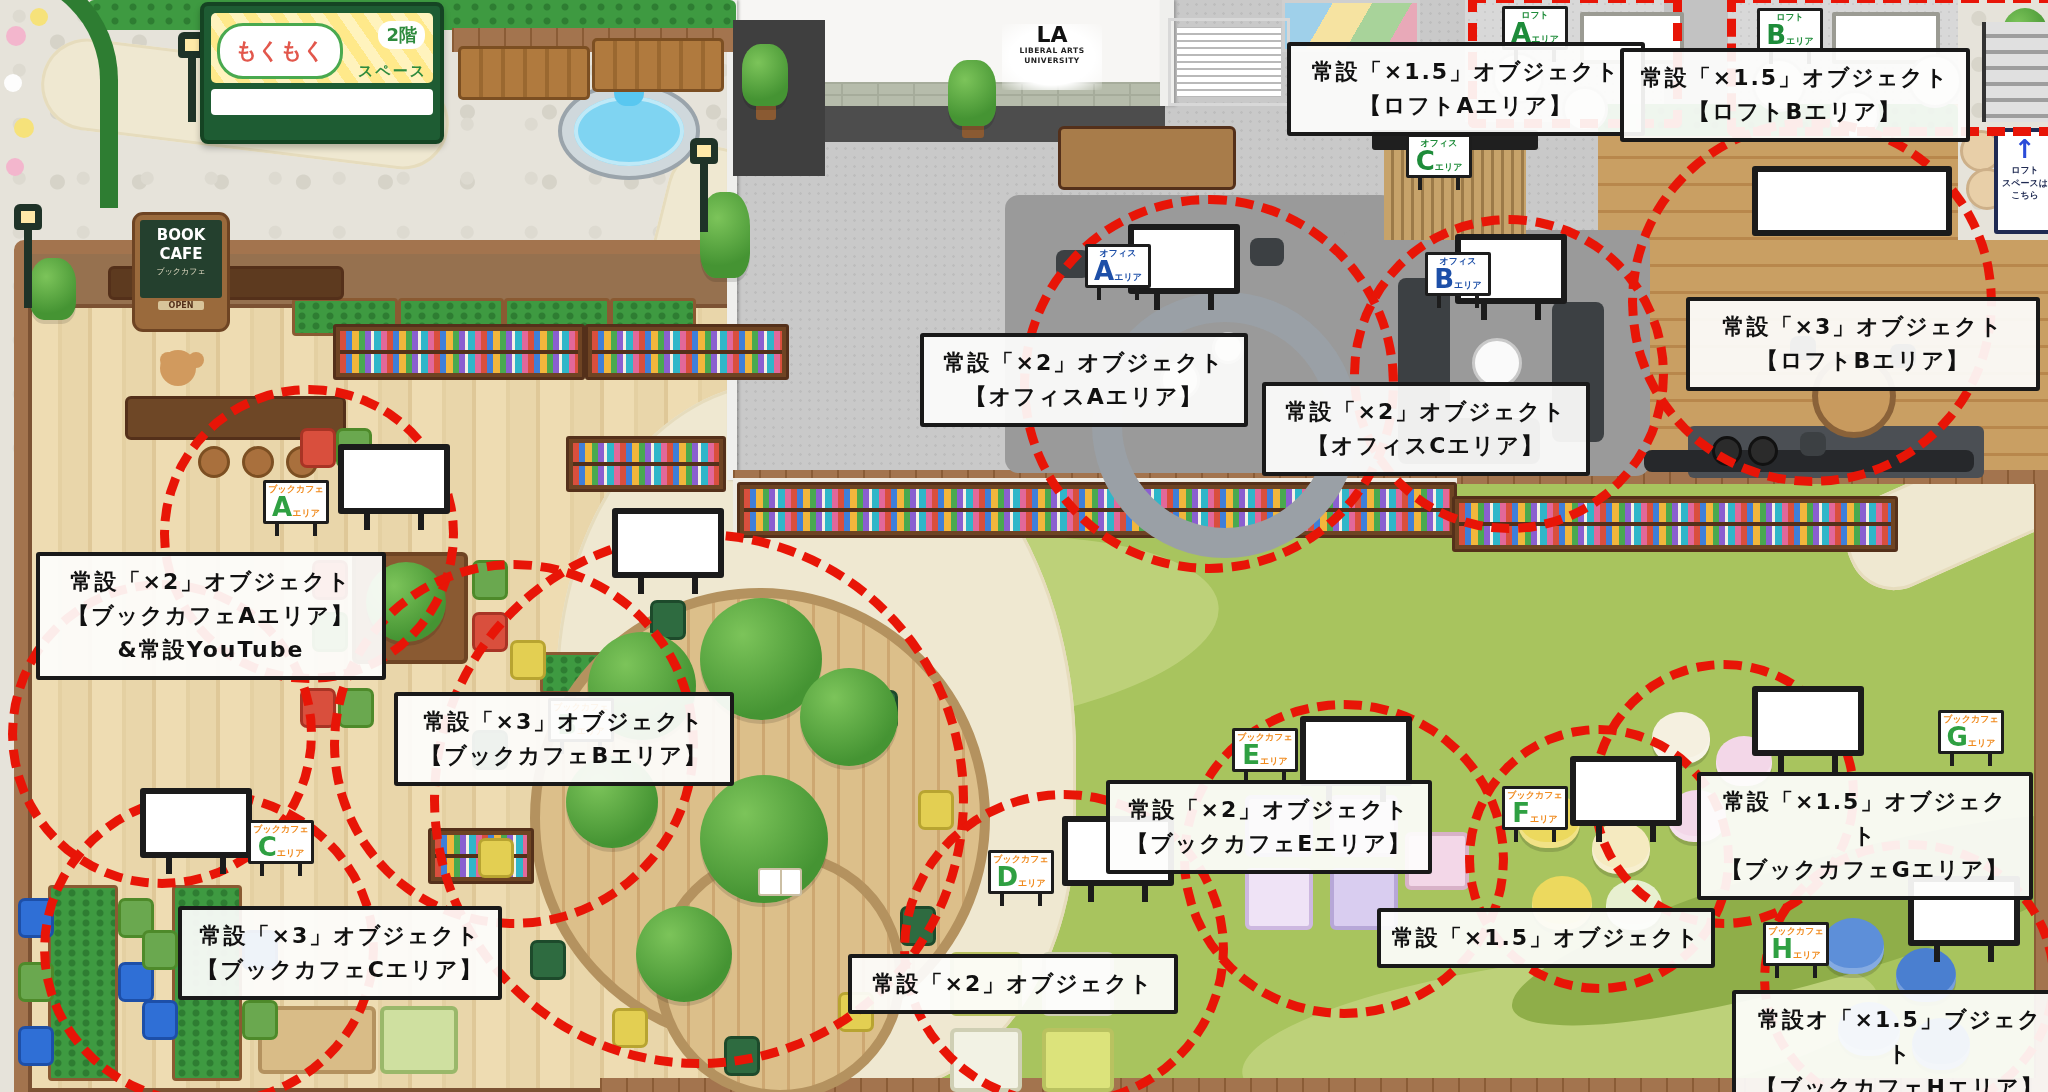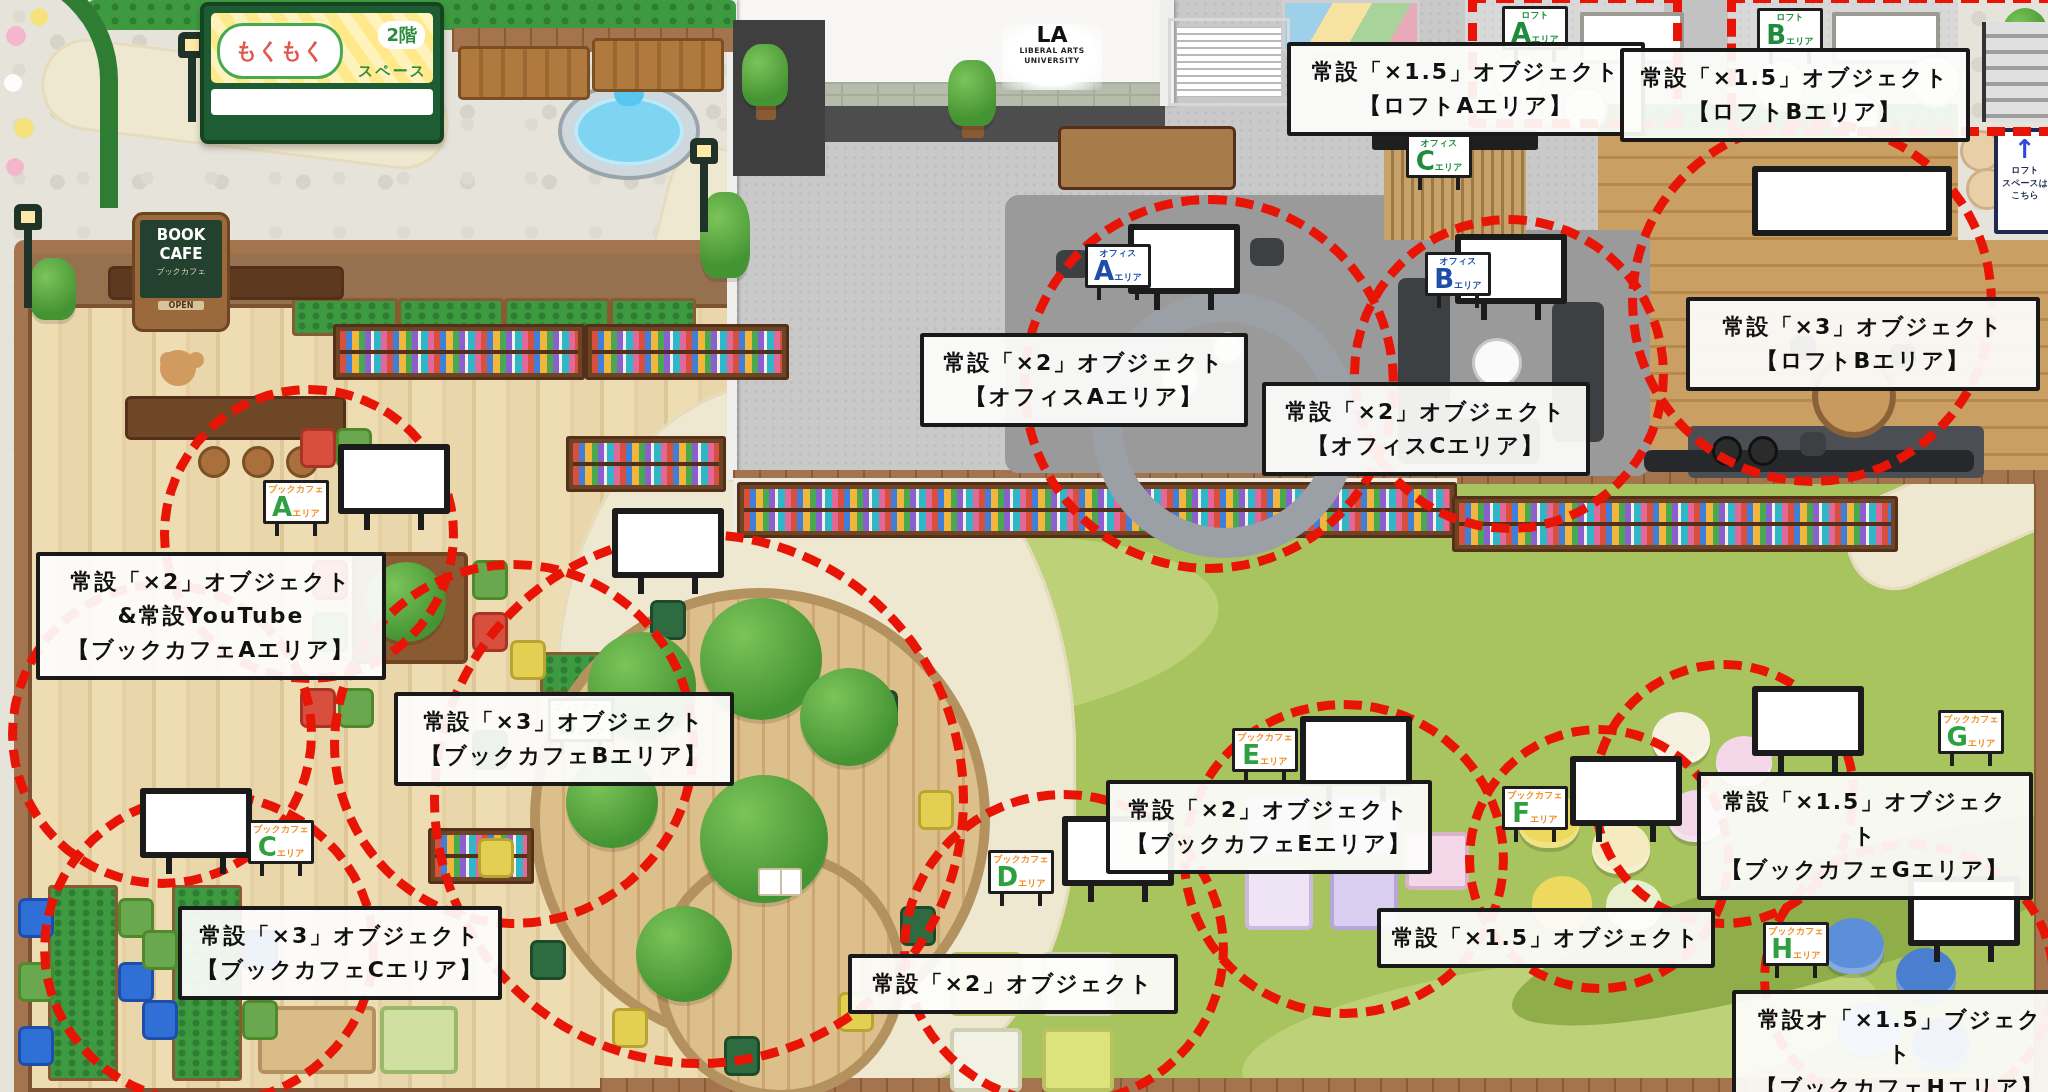--- a/index.html
+++ b/index.html
@@ -610,22 +610,22 @@
   <div class="ann" style="left:1262px;top:382px;width:300px;">
     <div>常設「×2」オブジェクト</div>
     <div>【オフィスCエリア】</div>
   </div>
   <div class="ann" style="left:1686px;top:297px;width:326px;">
     <div>常設「×3」オブジェクト</div>
     <div>【ロフトBエリア】</div>
   </div>
   <div class="ann" style="left:36px;top:552px;width:322px;">
     <div>常設「×2」オブジェクト</div>
+    <div>【ブックカフェAエリア】</div>
     <div>&amp;常設YouTube</div>
-    <div>【ブックカフェAエリア】</div>
   </div>
   <div class="ann" style="left:394px;top:692px;width:312px;">
     <div>常設「×3」オブジェクト</div>
     <div>【ブックカフェBエリア】</div>
   </div>
   <div class="ann" style="left:178px;top:906px;width:296px;">
     <div>常設「×3」オブジェクト</div>
     <div>【ブックカフェCエリア】</div>
   </div>
   <div class="ann" style="left:848px;top:954px;width:302px;">

